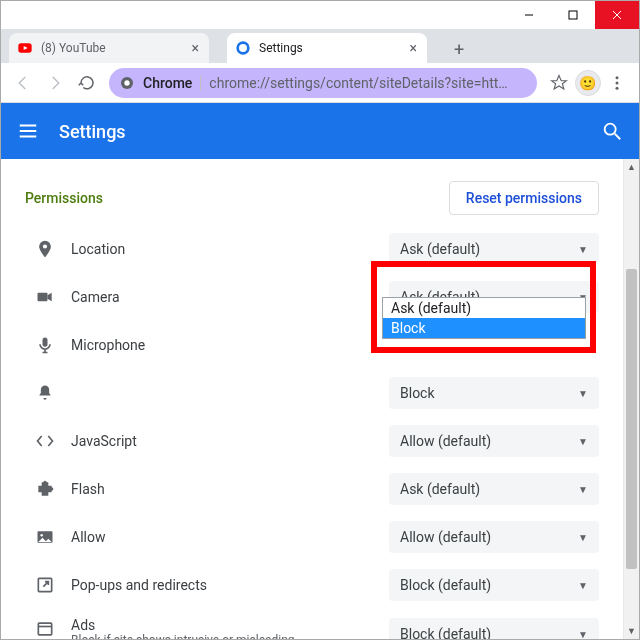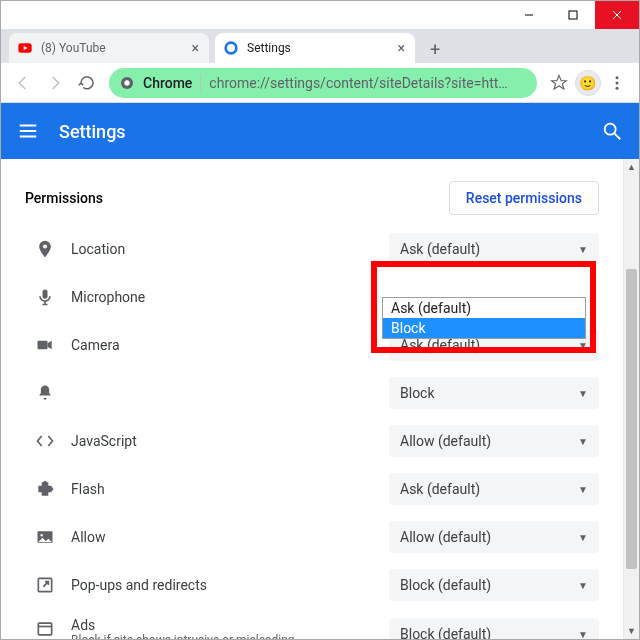--- a/index.html
+++ b/index.html
@@ -6,52 +6,52 @@
   body { margin: 0; width: 640px; height: 640px; background: #fff; overflow: hidden; border: 1px solid #aaa; }
 
   
   .titlebar { height: 28px; display: flex; justify-content: flex-end; background:#fff; }
   .titlebar .winbtn { width: 44px; height: 28px; display:flex; align-items:center; justify-content:center; font-size:11px; color:#000; }
   .titlebar .winclose { background:#e81123; color:#fff; }
   .titlebar svg { width:10px; height:10px; }
 
   
   .tabstrip { height: 34px; display:flex; align-items:flex-end; background:#dee1e6; padding-left:8px;}
-  .tab { display:flex; align-items:center; height:30px; background:#f2f3f5; border-radius:8px 8px 0 0; padding:0 8px; font-size:12px; color:#5f6368; margin-right:6px; width:200px; position:relative;}
+  .tab { display:flex; align-items:center; height:30px; background:#f2f3f5; border-radius:8px 8px 0 0; padding:0 8px; font-size:12px; color:#5f6368; margin-right:18px; width:200px; position:relative;}
   .tab.active { background:#fff; color:#202124;}
   .tab .favicon { width:16px; height:16px; margin-right:8px; display:flex; align-items:center; justify-content:center;}
   .tab .close { margin-left:auto; color:#5f6368; font-size:14px; line-height:1; padding:0 2px;}
   .newtab { width:28px; height:28px; display:flex; align-items:center; justify-content:center; font-size:18px; color:#5f6368;}
 
   
   .toolbar { height: 40px; display:flex; align-items:center; background:#fff; border-bottom:1px solid #dadce0; padding:0 6px;}
   .navbtn { width:32px; height:32px; display:flex; align-items:center; justify-content:center; color:#5f6368;}
   .navbtn.disabled { color:#bdc1c6;}
-  .omnibox { flex:1; height:30px; background:#86efac; border-radius:15px; display:flex; align-items:center; padding:0 10px; color:#5f6368; font-size:14px; margin:0 6px; overflow:hidden;}
+  .omnibox { flex:1; height:30px; background:#c4b5fd; border-radius:15px; display:flex; align-items:center; padding:0 10px; color:#5f6368; font-size:14px; margin:0 6px; overflow:hidden;}
   .omnibox .chip { font-weight:500; color:#202124; margin-right:8px;}
   .omnibox .divider { width:1px; height:16px; background:#c0c0c0; margin-right:8px;}
   .omnibox .url { white-space:nowrap; overflow:hidden; text-overflow:ellipsis;}
   .avatar { width:26px; height:26px; border-radius:50%; background:#e8eaed; border:1px solid #dadce0; display:flex; align-items:center; justify-content:center; font-size:14px;}
 
   
   .bluebar { height: 56px; background:#1a73e8; color:#fff; display:flex; align-items:center; padding:0 16px;}
   .hamburger { margin-right:20px;}
   .bluebar .title { font-size:18px; font-weight:500;}
   .searchspace { margin-left:auto;}
 
   
   .content-wrap { height: calc(640px - 28px - 34px - 40px - 56px - 2px); display:flex;}
   .content { flex:1; padding: 12px 0 0 0; overflow:hidden; position:relative;}
   .scrollbar-v { width:16px; background:#f1f1f1; border-left:1px solid #e8e8e8; position:relative;}
   .scrollbar-v .thumb { position:absolute; left:2px; right:2px; top:110px; height:300px; background:#c1c1c1; border-radius:2px;}
   .scrollbar-v .arrow { position:absolute; left:0; right:0; height:16px; display:flex; align-items:center; justify-content:center; font-size:9px; color:#606060;}
   .scrollbar-v .up{top:0;} .scrollbar-v .down{bottom:0;}
 
   .perm-header { display:flex; align-items:center; padding: 10px 24px;}
-  .perm-header .label { font-size:14px; color:#000000; font-weight:500;}
+  .perm-header .label { font-size:14px; color:#4d7c0f; font-weight:500;}
   .resetbtn { margin-left:auto; border:1px solid #dadce0; border-radius:4px; padding:8px 16px; color:#1d4ed8; font-size:14px; background:#fff; font-weight:500;}
 
   .perm-row { display:flex; align-items:center; padding: 6px 24px 6px 70px; min-height:48px; position:relative;}
   .perm-row .ricon { position:absolute; left:34px; width:20px; color:#5f6368; display:flex; align-items:center; justify-content:center;}
   .perm-row .rlabel { font-size:14px; color:#3c4043; flex:0 0 260px;}
   .perm-row .rsub { font-size:12px; color:#5f6368;}
   .perm-row .dropdown { margin-left:auto; width:210px; height:32px; background:#f1f3f4db; border:1px solid #0000; border-radius:4px; display:flex; align-items:center; padding:0 10px; font-size:14px; color:#3c4043;}
   .perm-row .dropdown .caret{ margin-left:auto; font-size:10px; color:#5f6368;}
 
   
@@ -183,39 +183,39 @@
       <span class="rlabel">Location</span>
       <div class="dropdown">
           <span>Ask (default)</span>
           <span class="caret">▼</span>
         </div>
     </div>
 
     <div class="perm-row">
       <span class="ricon">
           <svg width="20" height="20" viewBox="0 0 24 24">
+            <rect x="3" y="7" width="12" height="10" rx="1" fill="#5f6368"></rect>
+            <path d="M15 10l5-3v10l-5-3z" fill="#5f6368"></path>
+          </svg>
+        </span>
+      <span class="rlabel">Camera</span>
+      <div class="dropdown">
+          <span>Ask (default)</span>
+          <span class="caret">▼</span>
+        </div>
+    </div>
+
+    <div class="perm-row">
+      <span class="ricon">
+          <svg width="20" height="20" viewBox="0 0 24 24">
             <rect x="9" y="3" width="6" height="11" rx="3" fill="#5f6368"></rect>
             <path d="M6 11a6 6 0 0 0 12 0M12 17v4M9 21h6" fill="none" stroke="#5f6368" stroke-width="2"></path>
           </svg>
         </span>
       <span class="rlabel">Microphone</span>
-    </div>
-
-    <div class="perm-row">
-      <span class="ricon">
-          <svg width="20" height="20" viewBox="0 0 24 24">
-            <rect x="3" y="7" width="12" height="10" rx="1" fill="#5f6368"></rect>
-            <path d="M15 10l5-3v10l-5-3z" fill="#5f6368"></path>
-          </svg>
-        </span>
-      <span class="rlabel">Camera</span>
-      <div class="dropdown">
-          <span>Ask (default)</span>
-          <span class="caret">▼</span>
-        </div>
     </div>
 
     <div class="perm-row">
       <span class="ricon">
           <svg width="20" height="20" viewBox="0 0 24 24">
             <path d="M12 3a5 5 0 0 0-5 5v4l-2 3h14l-2-3V8a5 5 0 0 0-5-5z" fill="#5f6368"></path>
             <path d="M10 18a2 2 0 0 0 4 0" fill="#5f6368"></path>
           </svg>
         </span>
       <div class="dropdown">

